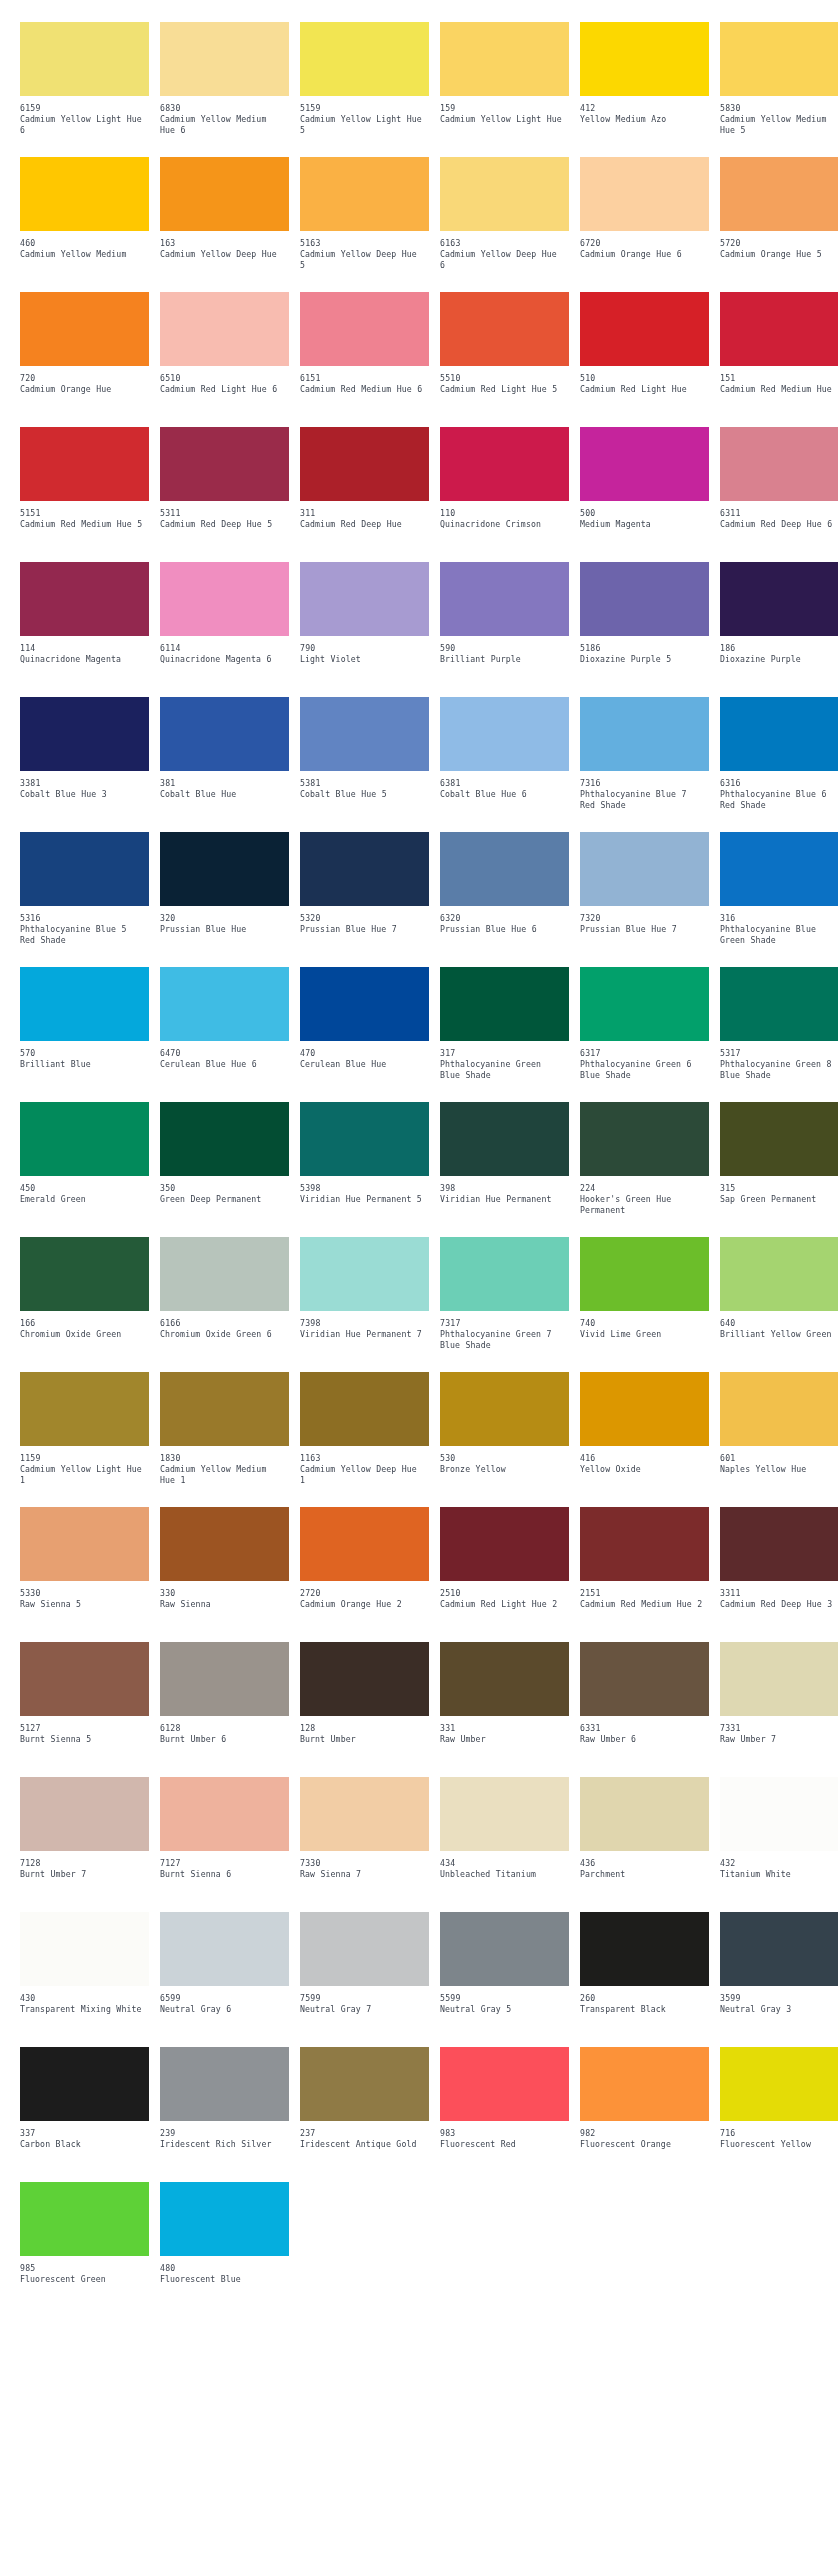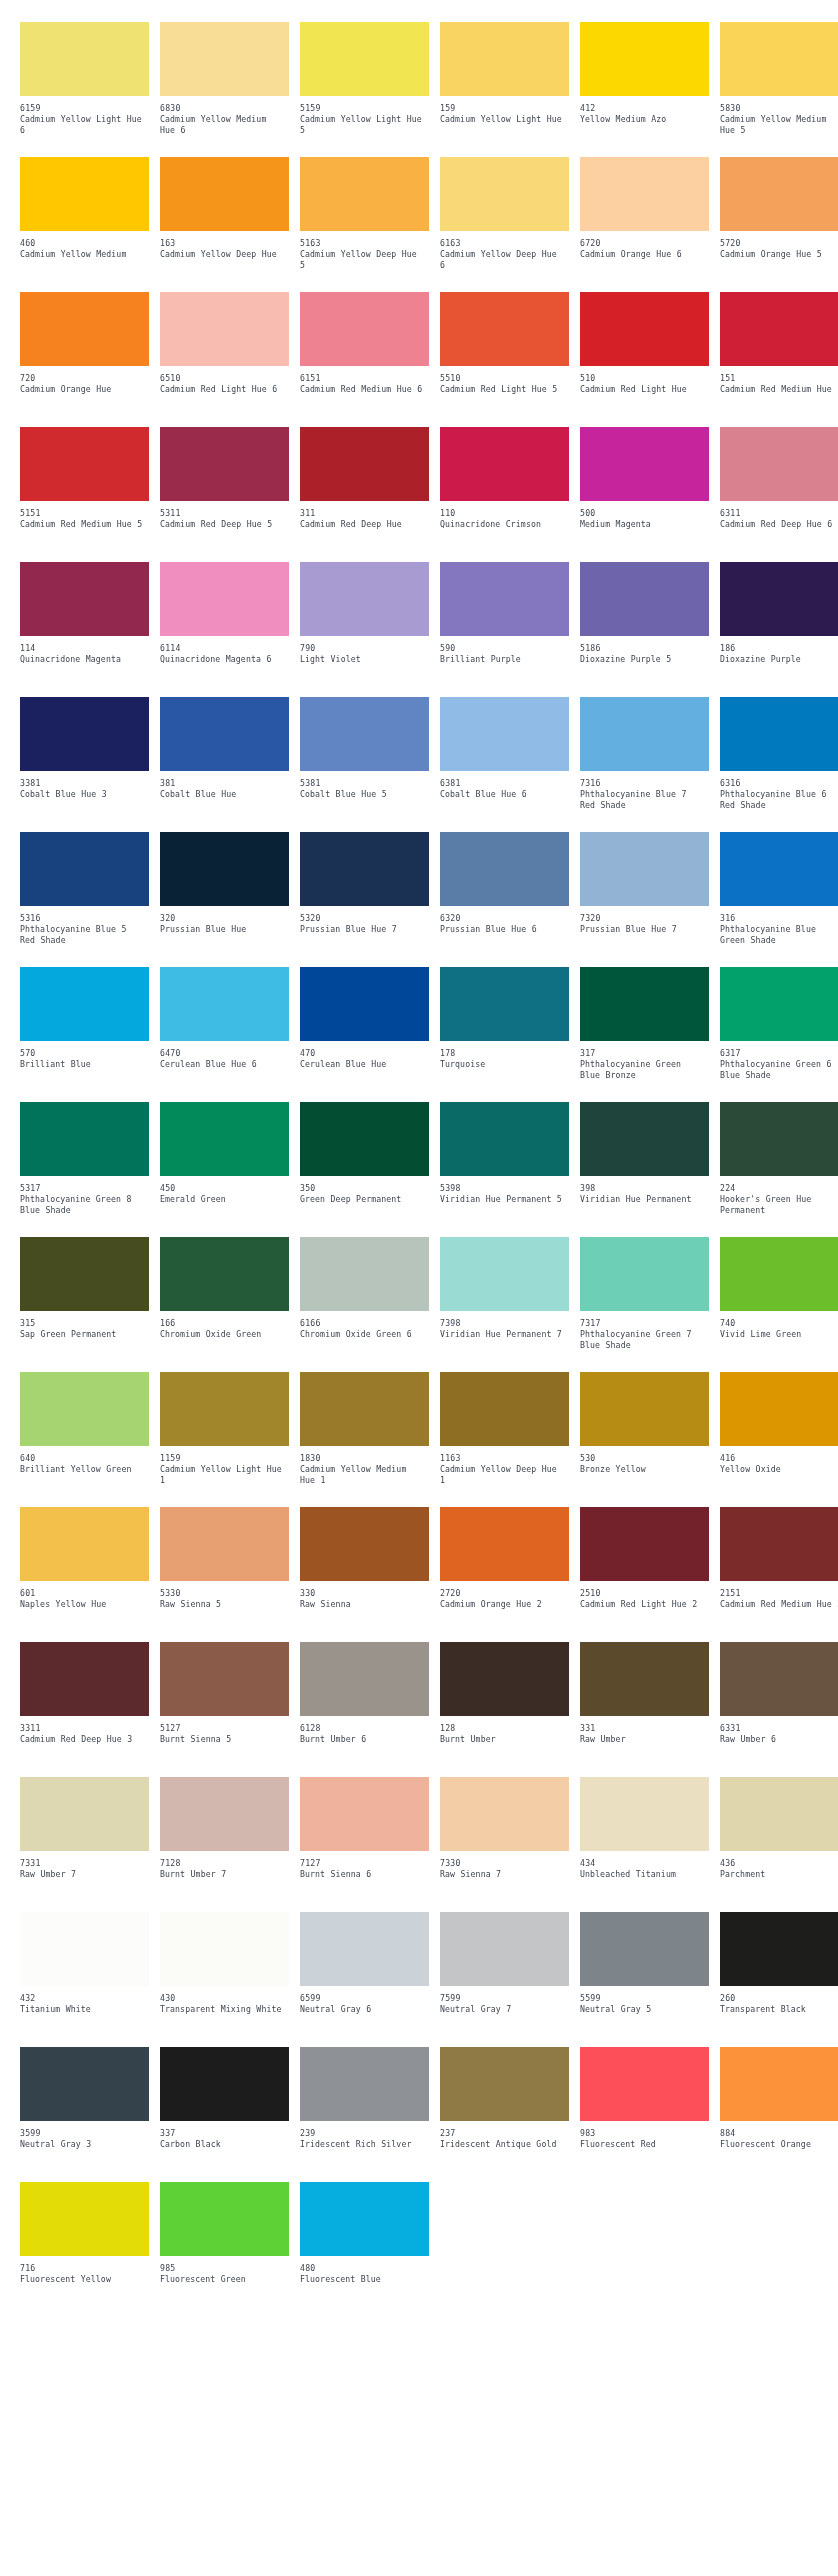--- a/index.html
+++ b/index.html
@@ -370,31 +370,24 @@
         </div>
       </div>
       <div class="cell">
         <div class="chip" style="background: rgb(0, 71, 154);"></div>
         <div class="meta">
           <div class="code">470</div>
           <div class="pname">Cerulean Blue Hue</div>
         </div>
       </div>
       <div class="cell">
-        <div class="chip" style="background: rgb(15, 111, 131);"></div>
-        <div class="meta">
-          <div class="code">178</div>
-          <div class="pname">Turquoise</div>
-        </div>
-      </div>
-      <div class="cell">
         <div class="chip" style="background: rgb(0, 86, 58);"></div>
         <div class="meta">
           <div class="code">317</div>
-          <div class="pname">Phthalocyanine Green Blue Bronze</div>
+          <div class="pname">Phthalocyanine Green Blue Shade</div>
         </div>
       </div>
       <div class="cell">
         <div class="chip" style="background: rgb(2, 160, 107);"></div>
         <div class="meta">
           <div class="code">6317</div>
           <div class="pname">Phthalocyanine Green 6 Blue Shade</div>
         </div>
       </div>
       <div class="cell">
@@ -722,21 +715,21 @@
       <div class="cell">
         <div class="chip" style="background: rgb(252, 79, 90);"></div>
         <div class="meta">
           <div class="code">983</div>
           <div class="pname">Fluorescent Red</div>
         </div>
       </div>
       <div class="cell">
         <div class="chip" style="background: rgb(252, 146, 57);"></div>
         <div class="meta">
-          <div class="code">884</div>
+          <div class="code">982</div>
           <div class="pname">Fluorescent Orange</div>
         </div>
       </div>
       <div class="cell">
         <div class="chip" style="background: rgb(228, 220, 6);"></div>
         <div class="meta">
           <div class="code">716</div>
           <div class="pname">Fluorescent Yellow</div>
         </div>
       </div>

